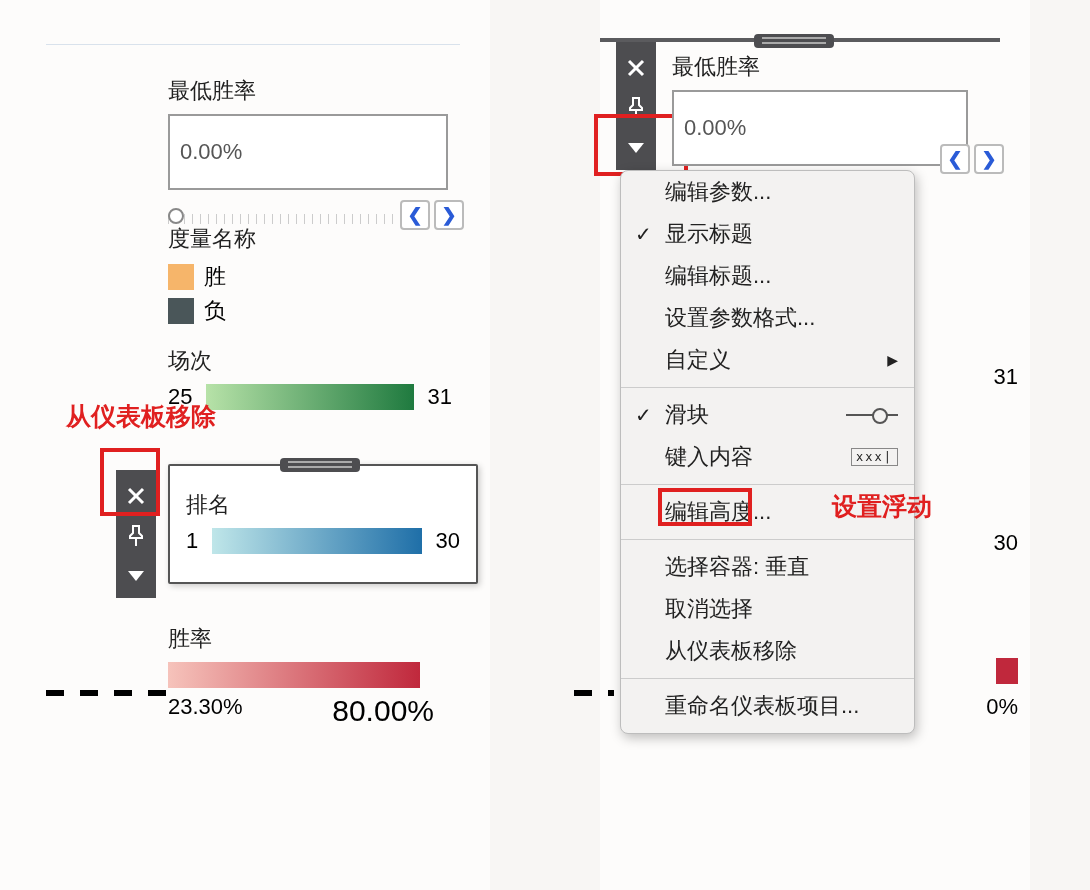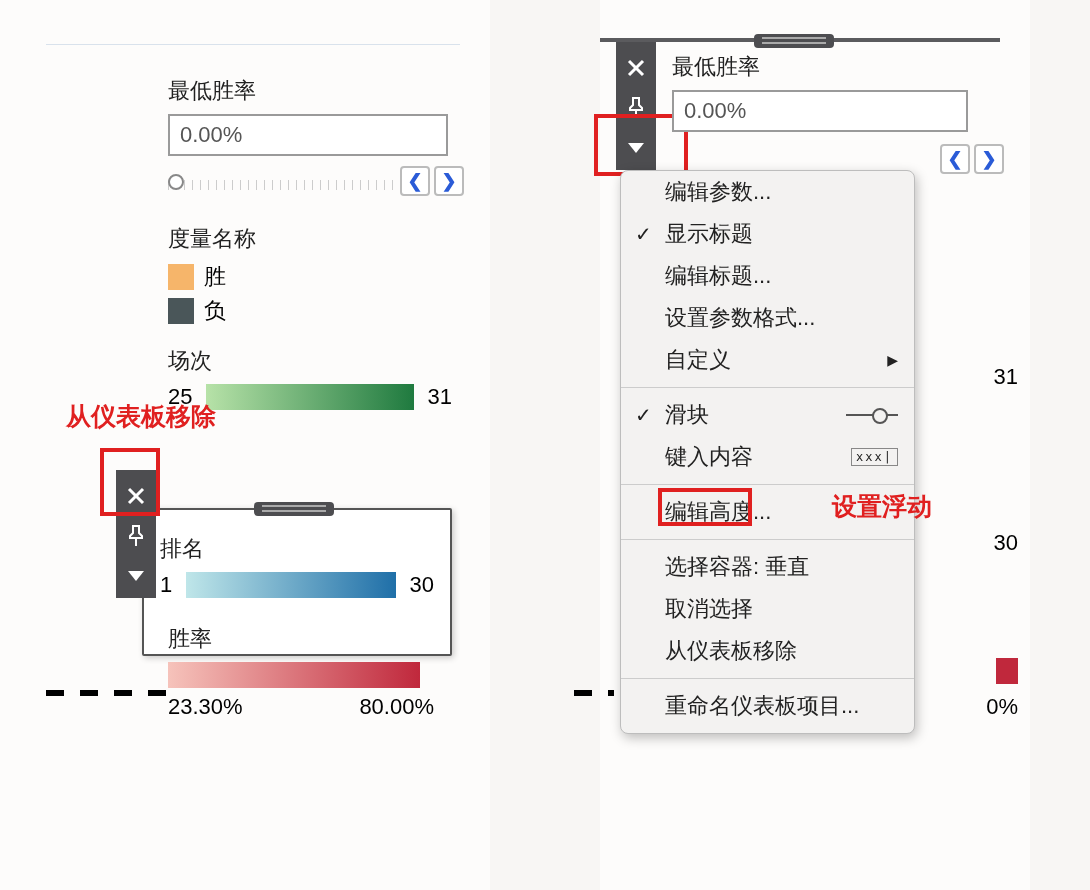--- a/index.html
+++ b/index.html
@@ -29,21 +29,21 @@
   }
   .section-title {
     font-size: 22px;
     color: #222;
     margin-bottom: 8px;
     font-family: Liberation Mono, monospace;
   }
   .input-box {
     border: 2px solid #9a9a9a;
     background: #fff;
-    padding: 6px 10px;
+    padding: 23px 10px;
     font-size: 22px;
     color: #555;
     width: 260px;
   }
   .slider-row {
     display: flex;
     align-items: center;
     gap: 6px;
     margin-top: 10px;
   }
@@ -257,21 +257,21 @@
 
   <div style="position:absolute;left:168px;top:346px;width:284px;">
     <div class="section-title">场次</div>
     <div class="gradient-row">
       <span style="font-size:22px;">25</span>
       <div class="gradient-bar" id="grad-changci" style="background: linear-gradient(to right, rgb(183, 226, 168), rgb(31, 122, 63));"></div>
       <span style="font-size:22px;">31</span>
     </div>
   </div>
 
-  <div class="popup-card" style="left:142px;top:464px;width:310px;height:148px;margin-top:44px;">
+  <div class="popup-card" style="left:168px;top:464px;width:310px;height:120px;">
     <div style="position:absolute;left:110px;top:-8px;">
         <div class="grip-bar"></div>
       </div>
     <div style="padding:24px 16px 12px 16px;">
       <div class="section-title">排名</div>
       <div class="gradient-row">
         <span style="font-size:22px;">1</span>
         <div class="gradient-bar" id="grad-paiming" style="background: linear-gradient(to right, rgb(191, 230, 233), rgb(31, 111, 168));"></div>
         <span style="font-size:22px;">30</span>
       </div>
@@ -296,21 +296,21 @@
         </svg>
       </div>
   </div>
 
   <div style="position:absolute;left:168px;top:624px;width:284px;">
     <div class="section-title">胜率</div>
     <div style="margin-top:6px;">
       <div class="gradient-bar" id="grad-shenglv" style="height: 26px; width: 252px; background: linear-gradient(to right, rgb(246, 195, 187), rgb(192, 40, 60));"></div>
       <div style="display:flex;justify-content:space-between;width:266px;margin-top:6px;">
         <span style="font-size:22px;">23.30%</span>
-        <span style="font-size:22px;">80.00%</span>
+        <span style="font-size:30px;">80.00%</span>
       </div>
     </div>
   </div>
 
   <div class="annot-red" style="left:66px;top:400px;">从仪表板移除</div>
   <div class="annot-box" style="left:100px;top:448px;width:60px;height:68px;"></div>
 
   <div class="dash-line" style="left:46px;top:690px;width:120px;"></div>
 </div>
 

